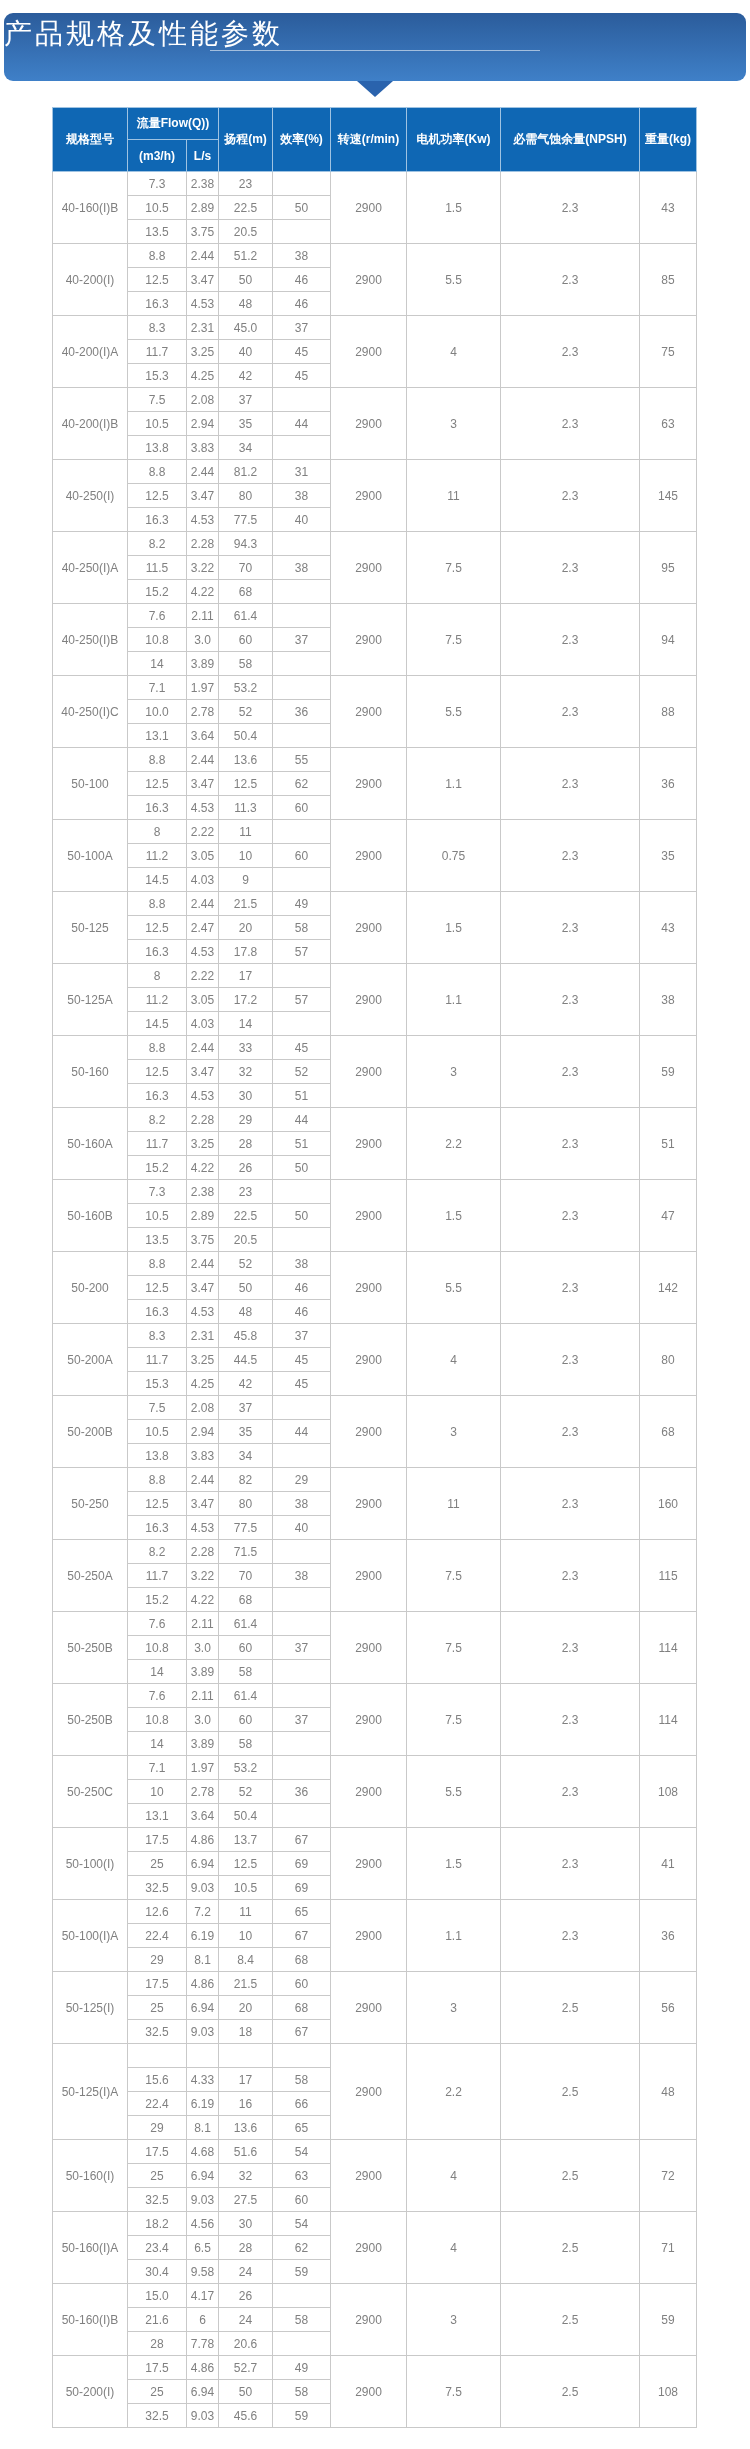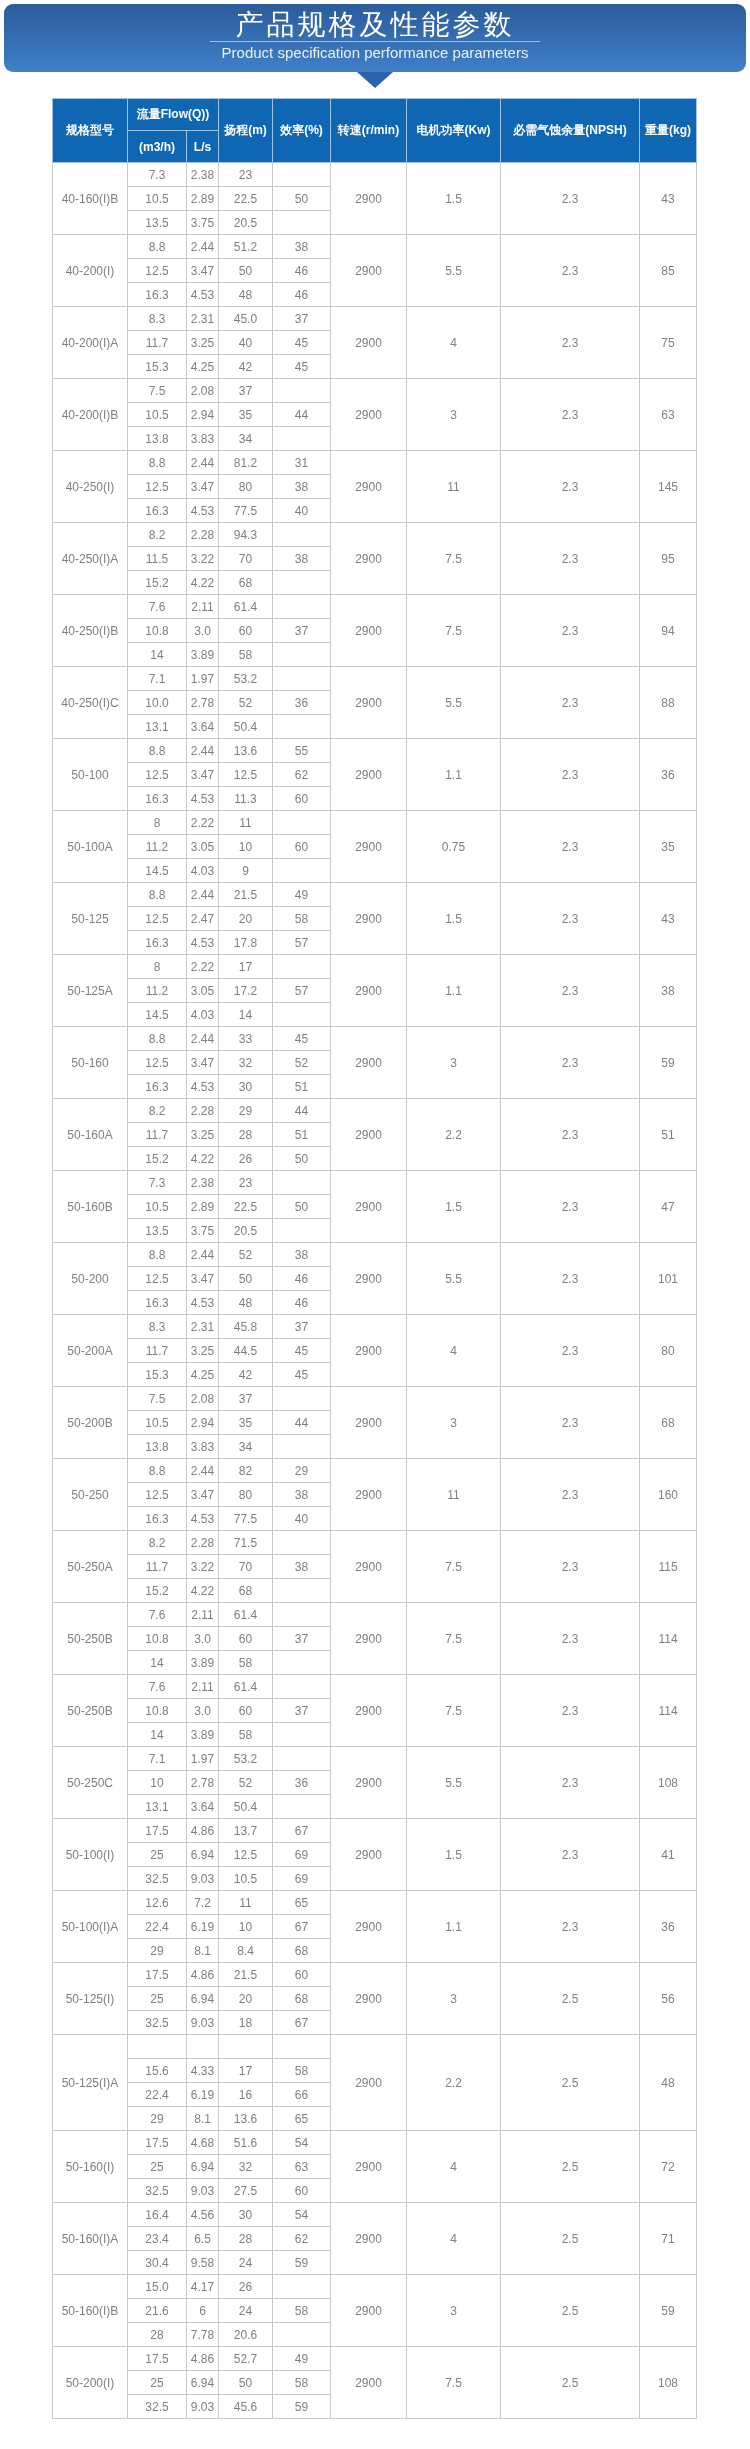--- a/index.html
+++ b/index.html
@@ -11,25 +11,25 @@
     --header-border:#9fc3e2;
     --text:#808080;
   }
   html,body{margin:0;padding:0;}
   body{
     width:750px;
     background:#ffffff;
     font-family:"Liberation Sans", sans-serif;
   }
   .banner{
-    margin:4px 4px 0 4px;
+    margin:13px 4px 0 4px;
     height:68px;
     border-radius:9px;
     background:linear-gradient(180deg,var(--banner-top) 0%,var(--banner-bottom) 100%);
-    text-align:center;
+    text-align:left;
     color:#ffffff;
     overflow:hidden;
   }
   .banner-title{
     font-size:28px;
     letter-spacing:3px;
     padding-top:5px;
     line-height:32px;
   }
   .banner-underline{
@@ -77,21 +77,20 @@
   }
 </style>
 </head>
 <body>
 
 <div>
 
   <div class="banner">
     <div class="banner-title">产品规格及性能参数</div>
     <div class="banner-underline"></div>
-    <div class="banner-subtitle">Product specification performance parameters</div>
   </div>
   <div class="banner-arrow"></div>
 
   <table class="spec-table">
     <colgroup>
       <col style="width:75px">
         <col style="width:59px">
         <col style="width:32px">
       <col style="width:54px">
         <col style="width:58px">
@@ -464,21 +463,21 @@
         </tr>
         <tr>
           <td rowspan="3">50-200</td>
           <td>8.8</td>
           <td>2.44</td>
           <td>52</td>
           <td>38</td>
           <td rowspan="3">2900</td>
           <td rowspan="3">5.5</td>
           <td rowspan="3">2.3</td>
-          <td rowspan="3">101</td>
+          <td rowspan="3">142</td>
         </tr>
         <tr>
           <td>12.5</td>
           <td>3.47</td>
           <td>50</td>
           <td>46</td>
         </tr>
         <tr>
           <td>16.3</td>
           <td>4.53</td>
@@ -762,21 +761,21 @@
           <td>63</td>
         </tr>
         <tr>
           <td>32.5</td>
           <td>9.03</td>
           <td>27.5</td>
           <td>60</td>
         </tr>
         <tr>
           <td rowspan="3">50-160(I)A</td>
-          <td>16.4</td>
+          <td>18.2</td>
           <td>4.56</td>
           <td>30</td>
           <td>54</td>
           <td rowspan="3">2900</td>
           <td rowspan="3">4</td>
           <td rowspan="3">2.5</td>
           <td rowspan="3">71</td>
         </tr>
         <tr>
           <td>23.4</td>

